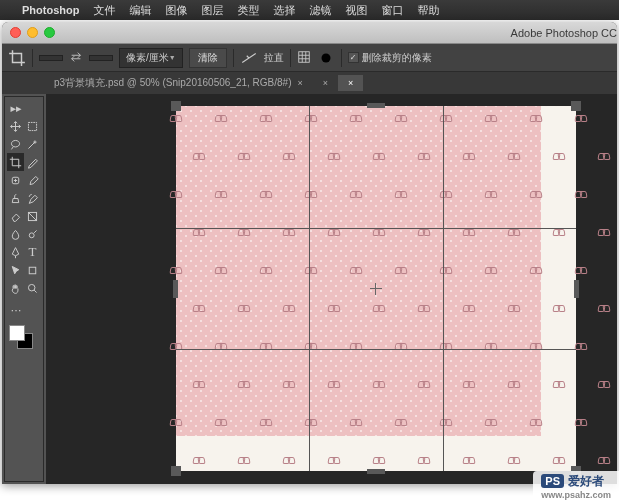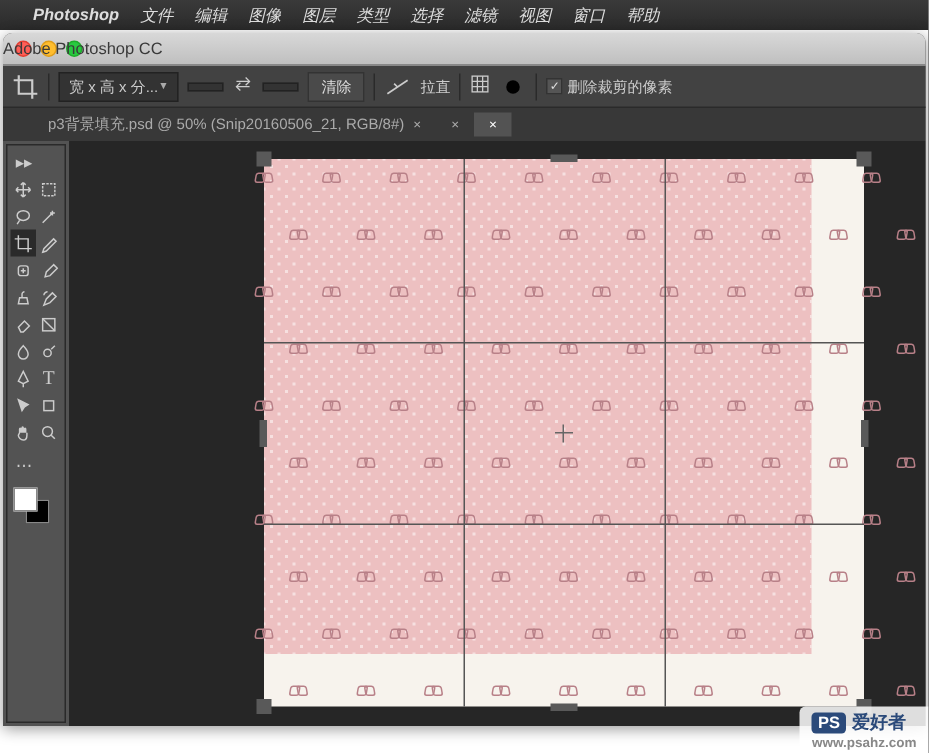--- a/index.html
+++ b/index.html
@@ -1,43 +1,43 @@
 <!DOCTYPE html>
 <html><head>
 <meta charset="utf-8">
 <style>
 * { margin: 0; padding: 0; box-sizing: border-box; font-family: -apple-system, "Helvetica Neue", Arial, sans-serif; }
 body { background: #fff; width: 619px; height: 502px; overflow: hidden; position: relative; }
 
 .menubar { height: 20px; background: linear-gradient(#3a3a3a, #2a2a2a); display: flex; align-items: center; padding: 0 8px; color: #ddd; font-size: 11px; gap: 14px; }
 .apple-icon { font-size: 13px; }
-.menubar span { cursor: default; font-style: italic; }
+.menubar span { cursor: default; }
 
 .window { position: absolute; top: 22px; left: 2px; right: 2px; bottom: 18px; background: #535353; border-radius: 6px 6px 0 0; box-shadow: 0 2px 10px rgba(0,0,0,0.4); display: flex; flex-direction: column; }
 
 .titlebar { height: 22px; background: linear-gradient(#d8d8d8, #bfbfbf); border-radius: 6px 6px 0 0; display: flex; align-items: center; padding: 0 8px; position: relative; border-bottom: 1px solid #888; }
 .traffic { display: flex; gap: 6px; }
 .tbtn { width: 11px; height: 11px; border-radius: 50%; }
 .tbtn.close { background: #ff5f57; border: 1px solid #e33e32; }
 .tbtn.min { background: #ffbd2e; border: 1px solid #e09e1a; }
 .tbtn.max { background: #28c940; border: 1px solid #1dad2b; }
-.titletext { position: absolute; left: 0; right: 0; text-align: left; font-size: 11px; color: #3a3a3a; }
+.titletext { position: absolute; left: 0; right: 0; text-align: right; font-size: 11px; color: #3a3a3a; }
 
 .optbar { height: 28px; background: #424242; border-bottom: 1px solid #2a2a2a; display: flex; align-items: center; padding: 0 6px; gap: 6px; color: #ccc; font-size: 10px; }
 .opt-icon { width: 18px; height: 18px; display: flex; align-items: center; justify-content: center; }
 .opt-field { background: #333; border: 1px solid #222; padding: 2px 6px; color: #ccc; font-size: 10px; min-width: 60px; display: flex; align-items: center; justify-content: space-between; }
 .opt-field .dd { font-size: 7px; color: #aaa; }
 .opt-btn { background: #4a4a4a; border: 1px solid #333; padding: 2px 8px; color: #ddd; font-size: 10px; cursor: pointer; }
 .opt-sep { width: 1px; height: 18px; background: #2a2a2a; }
 .opt-check { display: flex; align-items: center; gap: 3px; }
 .chk { width: 11px; height: 11px; background: #555; border: 1px solid #333; display: inline-flex; align-items: center; justify-content: center; font-size: 8px; color: #ddd; }
 .grid-icon svg { width: 14px; height: 14px; stroke: #ccc; fill: none; }
 .swap-icon svg { width: 14px; height: 14px; stroke: #ccc; fill: none; }
 
-.tabstrip { height: 22px; background: #383838; display: flex; align-items: center; padding-left: 20px; font-size: 10px; color: #ccc; }
+.tabstrip { height: 22px; background: #383838; display: flex; align-items: center; padding-left: 42px; font-size: 10px; color: #ccc; }
 .tab { padding: 3px 10px; background: #383838; color: #aaa; cursor: pointer; display: flex; align-items: center; gap: 6px; }
 .tab.active { background: #535353; color: #fff; }
 .tab .x { font-size: 9px; }
 
 .mainarea { flex: 1; display: flex; }
 .toolbox { width: 40px; background: #535353; border: 1px solid #2a2a2a; margin: 2px; padding: 2px; display: flex; flex-direction: column; gap: 0; }
 .toolrow { display: flex; }
 .tool { width: 18px; height: 18px; display: flex; align-items: center; justify-content: center; color: #ccc; font-size: 11px; cursor: pointer; }
 .tool.sel { background: #2a2a2a; }
 .tool svg { width: 13px; height: 13px; stroke: #ccc; fill: none; stroke-width: 1.2; }
@@ -103,35 +103,35 @@
     <div class="titletext">Adobe Photoshop CC</div>
   </div>
 
   <div class="optbar">
     <div class="opt-icon">
       <svg viewBox="0 0 16 16">
           <path d="M4 1v11h11M1 4h11v11" stroke="#ccc" stroke-width="1.3" fill="none"></path>
         </svg>
     </div>
     <div class="opt-sep"></div>
-    <div class="opt-field">
-      <span>宽 x 高 x 分...</span>
-        <span class="dd">▼</span>
-    </div>
     <div class="opt-field" style="min-width:24px">
         <span></span>
       </div>
     <div class="swap-icon">
       <svg viewBox="0 0 16 16">
           <path d="M3 6h10M10 3l3 3-3 3M13 10H3M6 7l-3 3 3 3"></path>
         </svg>
     </div>
     <div class="opt-field" style="min-width:24px">
         <span></span>
       </div>
+    <div class="opt-field">
+      <span>像素/厘米</span>
+        <span class="dd">▼</span>
+    </div>
     <button class="opt-btn">清除</button>
     <div class="opt-sep"></div>
     <div class="opt-icon">
       <svg viewBox="0 0 16 16">
           <path d="M2 12L14 4M6 6l2 2" stroke="#ccc"></path>
         </svg>
     </div>
     <span>拉直</span>
     <div class="opt-sep"></div>
     <div class="grid-icon">

